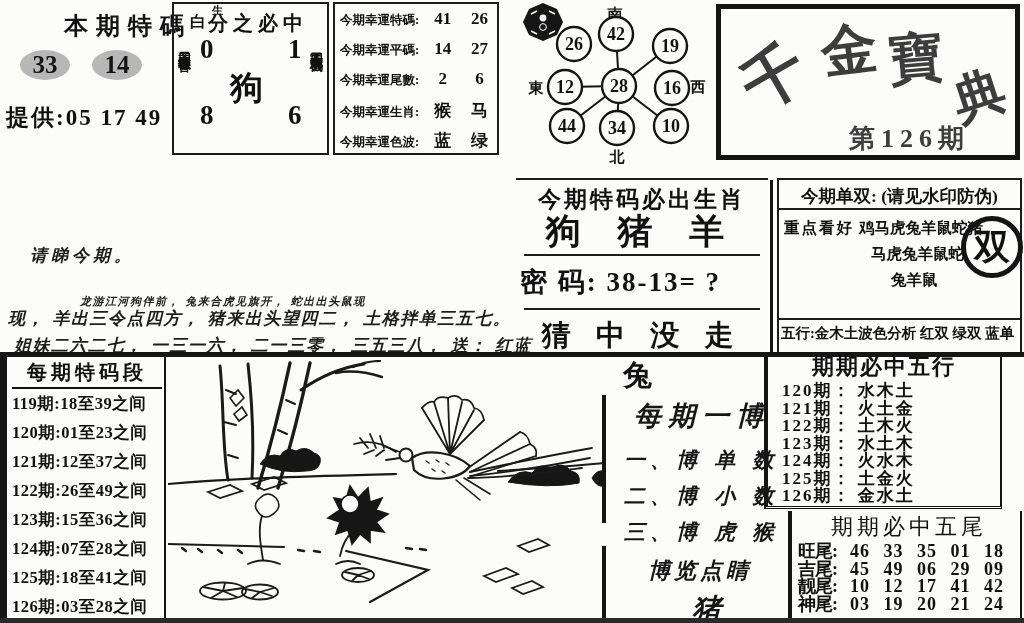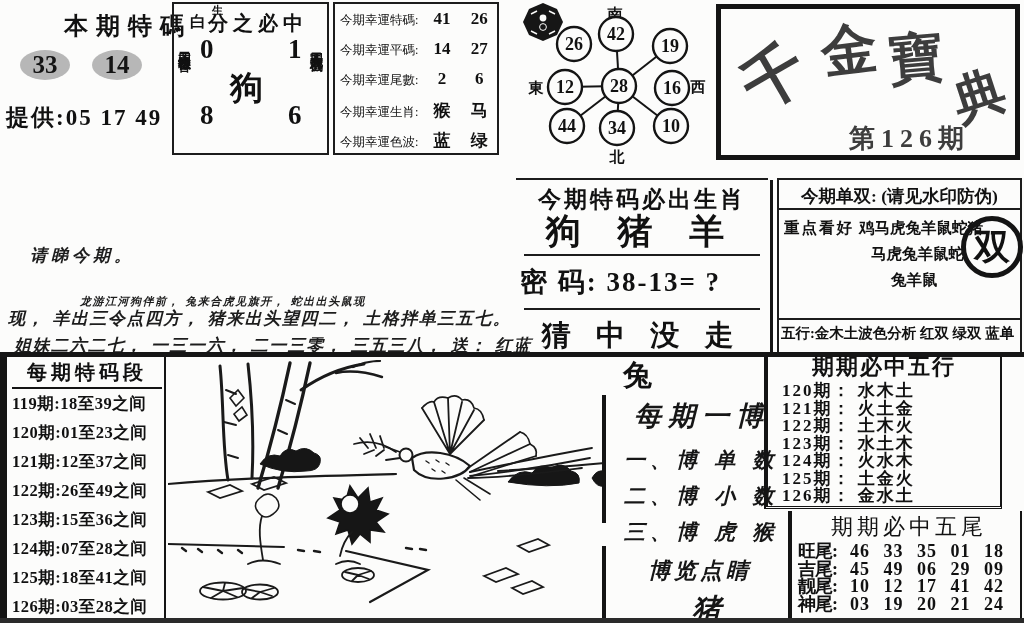--- a/index.html
+++ b/index.html
@@ -5,21 +5,21 @@
   html,body{margin:0;padding:0;background:#e8e8e6;}
   .page{position:relative;width:1024px;height:623px;background:#fcfcfb;overflow:hidden;
         font-family:"Liberation Serif","DejaVu Serif",serif;color:#111;}
   .abs{position:absolute;}
   .brush{font-family:"DejaVu Serif","Liberation Serif",serif;font-style:italic;font-weight:bold;}
   .box{border:2px solid #1c1c1c;box-sizing:border-box;}
   .oval{width:50px;height:30px;border-radius:50%;background:#b7b7b7;color:#141414;
         display:flex;align-items:center;justify-content:center;font-size:25px;font-weight:bold;}
   .vtext{writing-mode:vertical-rl;text-orientation:upright;font-weight:bold;font-size:13px;letter-spacing:1px;line-height:13px;}
   .luckyrow{display:flex;align-items:baseline;height:29px;padding:1px 4px 0 5px;}
-  .luckyrow .lbl{font-size:12.5px;font-weight:normal;white-space:nowrap;}
+  .luckyrow .lbl{font-size:12.5px;font-weight:bold;white-space:nowrap;}
   .luckyrow .v{font-size:17px;font-weight:bold;margin-left:10px;width:34px;text-align:center;}
   .rangerow{font-size:16.5px;font-weight:bold;height:29px;line-height:29px;white-space:nowrap;letter-spacing:0.5px;}
   .wxrow{font-size:17px;font-weight:bold;height:17.5px;line-height:17.5px;letter-spacing:2px;padding-left:14px;}
   .wwrow{display:flex;font-size:18px;font-weight:bold;height:17.5px;line-height:17.5px;}
   .wwrow .lbl{width:52px;letter-spacing:-1px;}
   .wwrow .nums{letter-spacing:1px;word-spacing:8px;}
   .hr{background:#1c1c1c;height:2px;}
   svg{display:block;}
   svg text{fill:#111;}
 </style>

